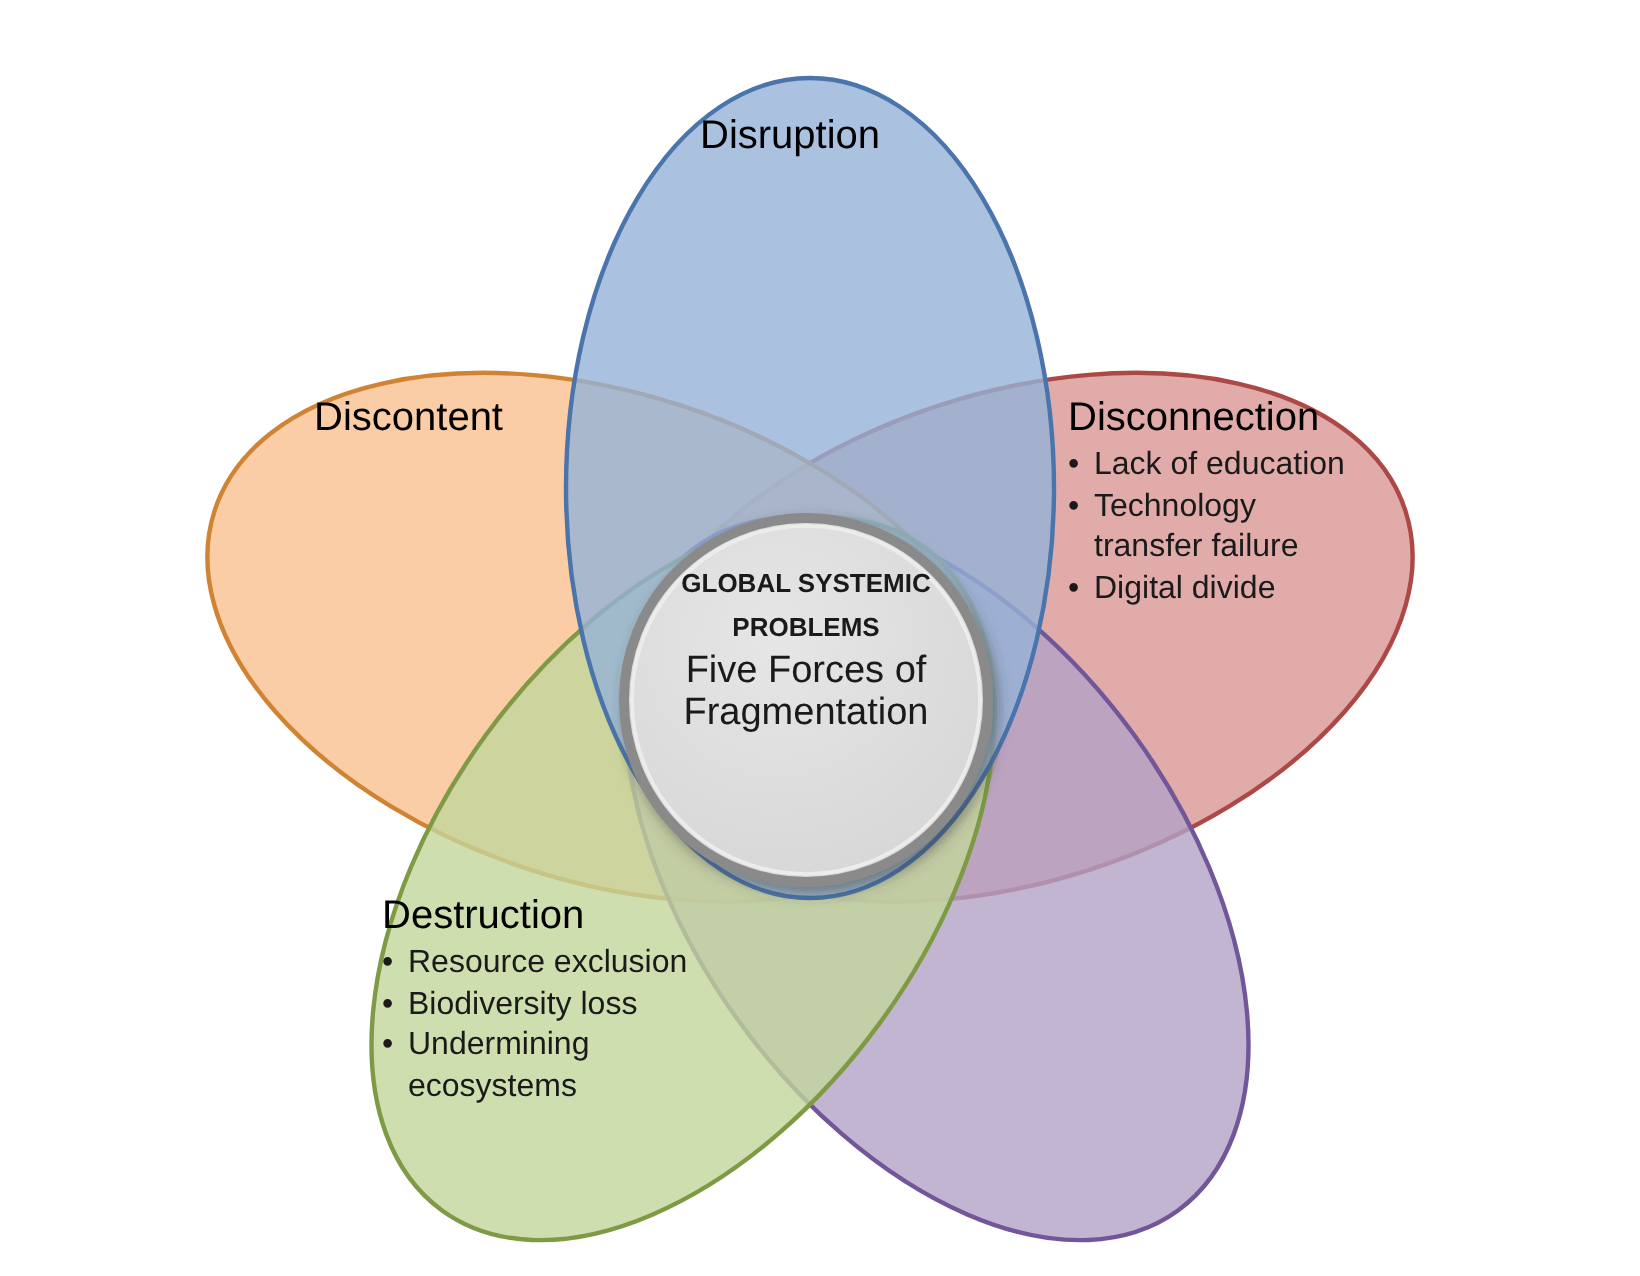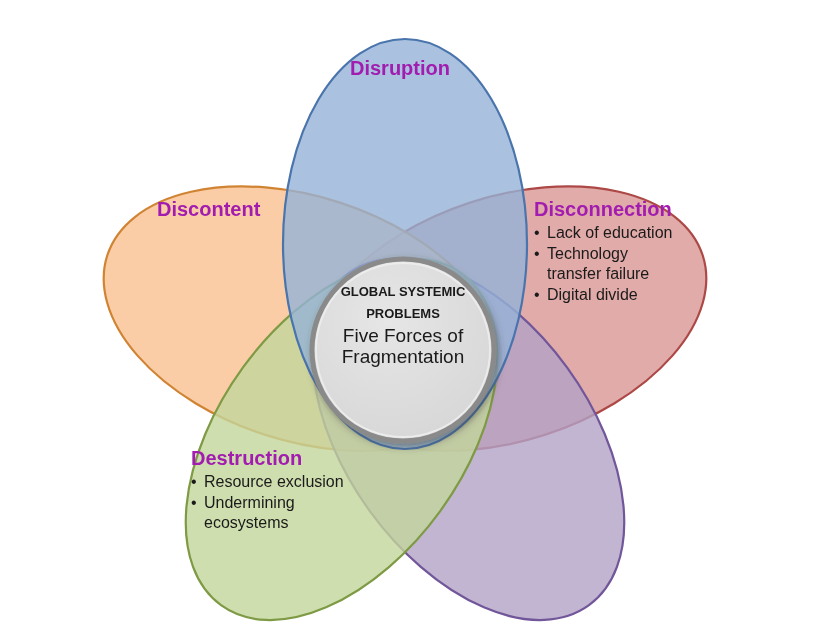--- a/index.html
+++ b/index.html
@@ -13,22 +13,22 @@
   }
   .stage svg{position:absolute;left:0;top:0;}
   .petal-label{
     position:absolute;
     z-index:5;
   }
   .petal-label h3{
     margin:0 0 2px 0;
     font-size:20px;
     line-height:23px;
-    font-weight:bold;
-    color:#a21caf;
+    font-weight:normal;
+    color:#000000;
   }
   .petal-label ul{
     margin:0;padding:0;list-style:none;
     font-size:16px;
     line-height:20.6px;
   }
   .petal-label li{
     position:relative;
     padding-left:13px;
   }
@@ -97,20 +97,21 @@
   </div>
 
   <div class="petal-label" style="left:157px;top:198px;width:102px;">
     <h3>Discontent</h3>
   </div>
 
   <div class="petal-label" style="left:191px;top:447px;width:162px;">
     <h3>Destruction</h3>
     <ul>
       <li>Resource exclusion</li>
+      <li>Biodiversity loss</li>
       <li>Undermining ecosystems</li>
     </ul>
   </div>
 
 
   <div class="center-label">
     <div class="center-title">GLOBAL SYSTEMIC PROBLEMS</div>
     <div class="center-subtitle">Five Forces of Fragmentation</div>
   </div>
 

